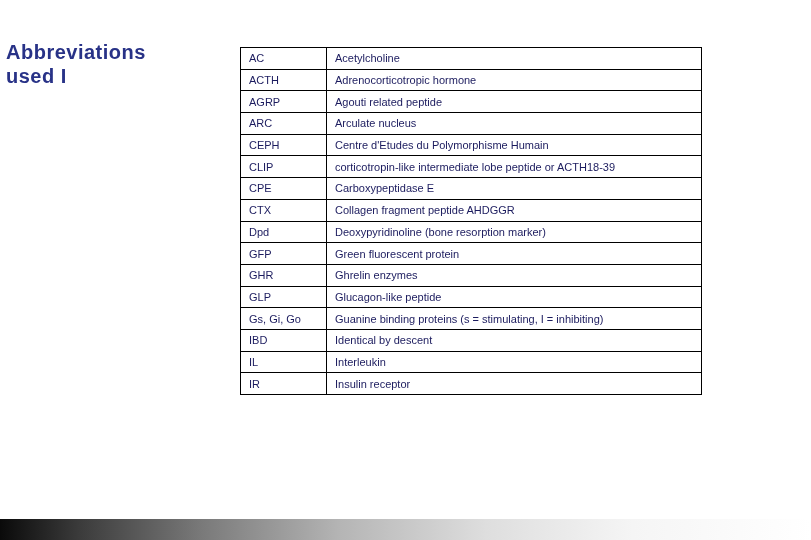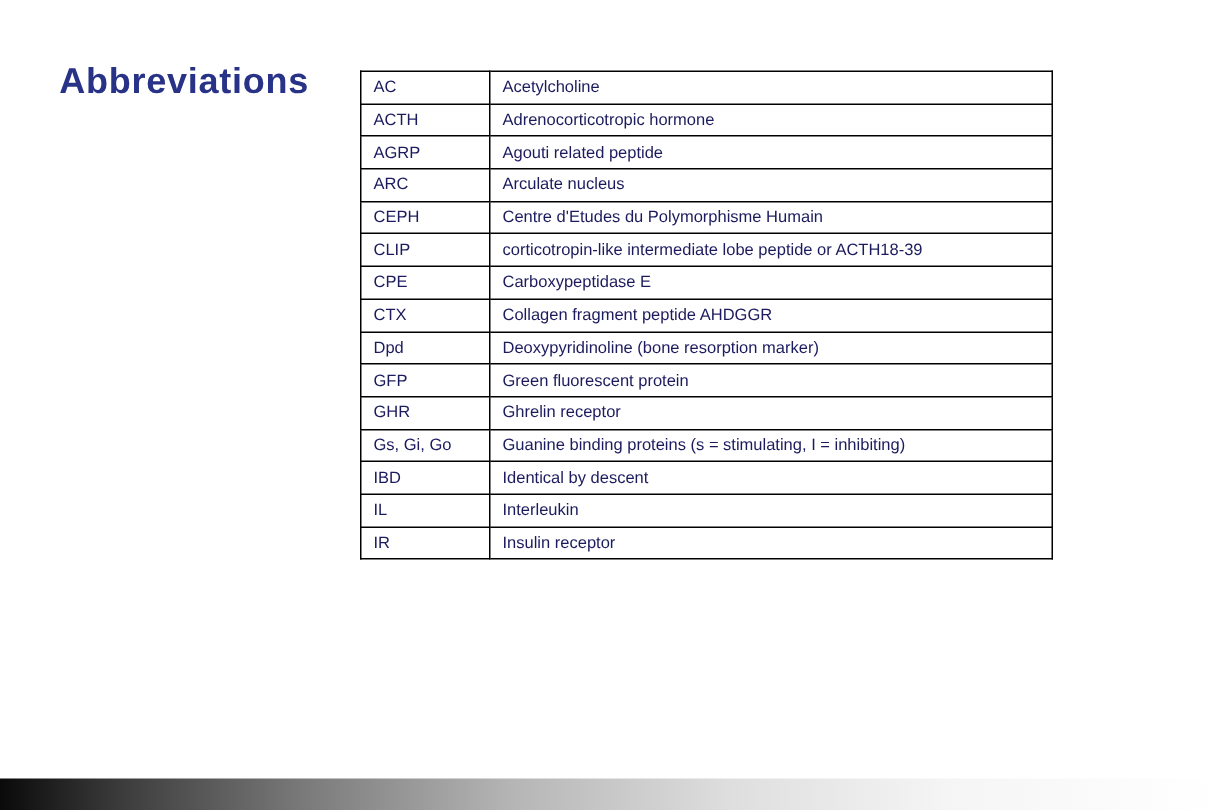--- a/index.html
+++ b/index.html
@@ -13,23 +13,23 @@
     width: 811px;
     height: 540px;
     background: #ffffff;
     overflow: hidden;
   }
   .slide-title {
     position: absolute;
     left: 6px;
     top: 40px;
     width: 200px;
-    text-align: right;
+    text-align: left;
     font-weight: bold;
-    font-size: 24px;
+    font-size: 20px;
     line-height: 1.22;
     color: var(--title_color, #283287);
     letter-spacing: 0.5px;
   }
   table.abbr-table {
     position: absolute;
     left: 240px;
     top: 47px;
     width: 462px;
     border-collapse: collapse;
@@ -65,20 +65,21 @@
       #ffffff 100%);
   }
 </style>
 </head>
 <body>
 
 <div class="slide">
 
   <div class="slide-title">
     <div>Abbreviations</div>
+    <div>used I</div>
   </div>
 
   <table class="abbr-table">
     <tbody>
         <tr>
           <td class="abbr-cell">AC</td>
           <td class="meaning-cell">Acetylcholine</td>
         </tr>
         <tr>
           <td class="abbr-cell">ACTH</td>
@@ -111,21 +112,25 @@
         <tr>
           <td class="abbr-cell">Dpd</td>
           <td class="meaning-cell">Deoxypyridinoline (bone resorption marker)</td>
         </tr>
         <tr>
           <td class="abbr-cell">GFP</td>
           <td class="meaning-cell">Green fluorescent protein</td>
         </tr>
         <tr>
           <td class="abbr-cell">GHR</td>
-          <td class="meaning-cell">Ghrelin receptor</td>
+          <td class="meaning-cell">Ghrelin enzymes</td>
+        </tr>
+        <tr>
+          <td class="abbr-cell">GLP</td>
+          <td class="meaning-cell">Glucagon-like peptide</td>
         </tr>
         <tr>
           <td class="abbr-cell">Gs, Gi, Go</td>
           <td class="meaning-cell">Guanine binding proteins (s = stimulating, I = inhibiting)</td>
         </tr>
         <tr>
           <td class="abbr-cell">IBD</td>
           <td class="meaning-cell">Identical by descent</td>
         </tr>
         <tr>

